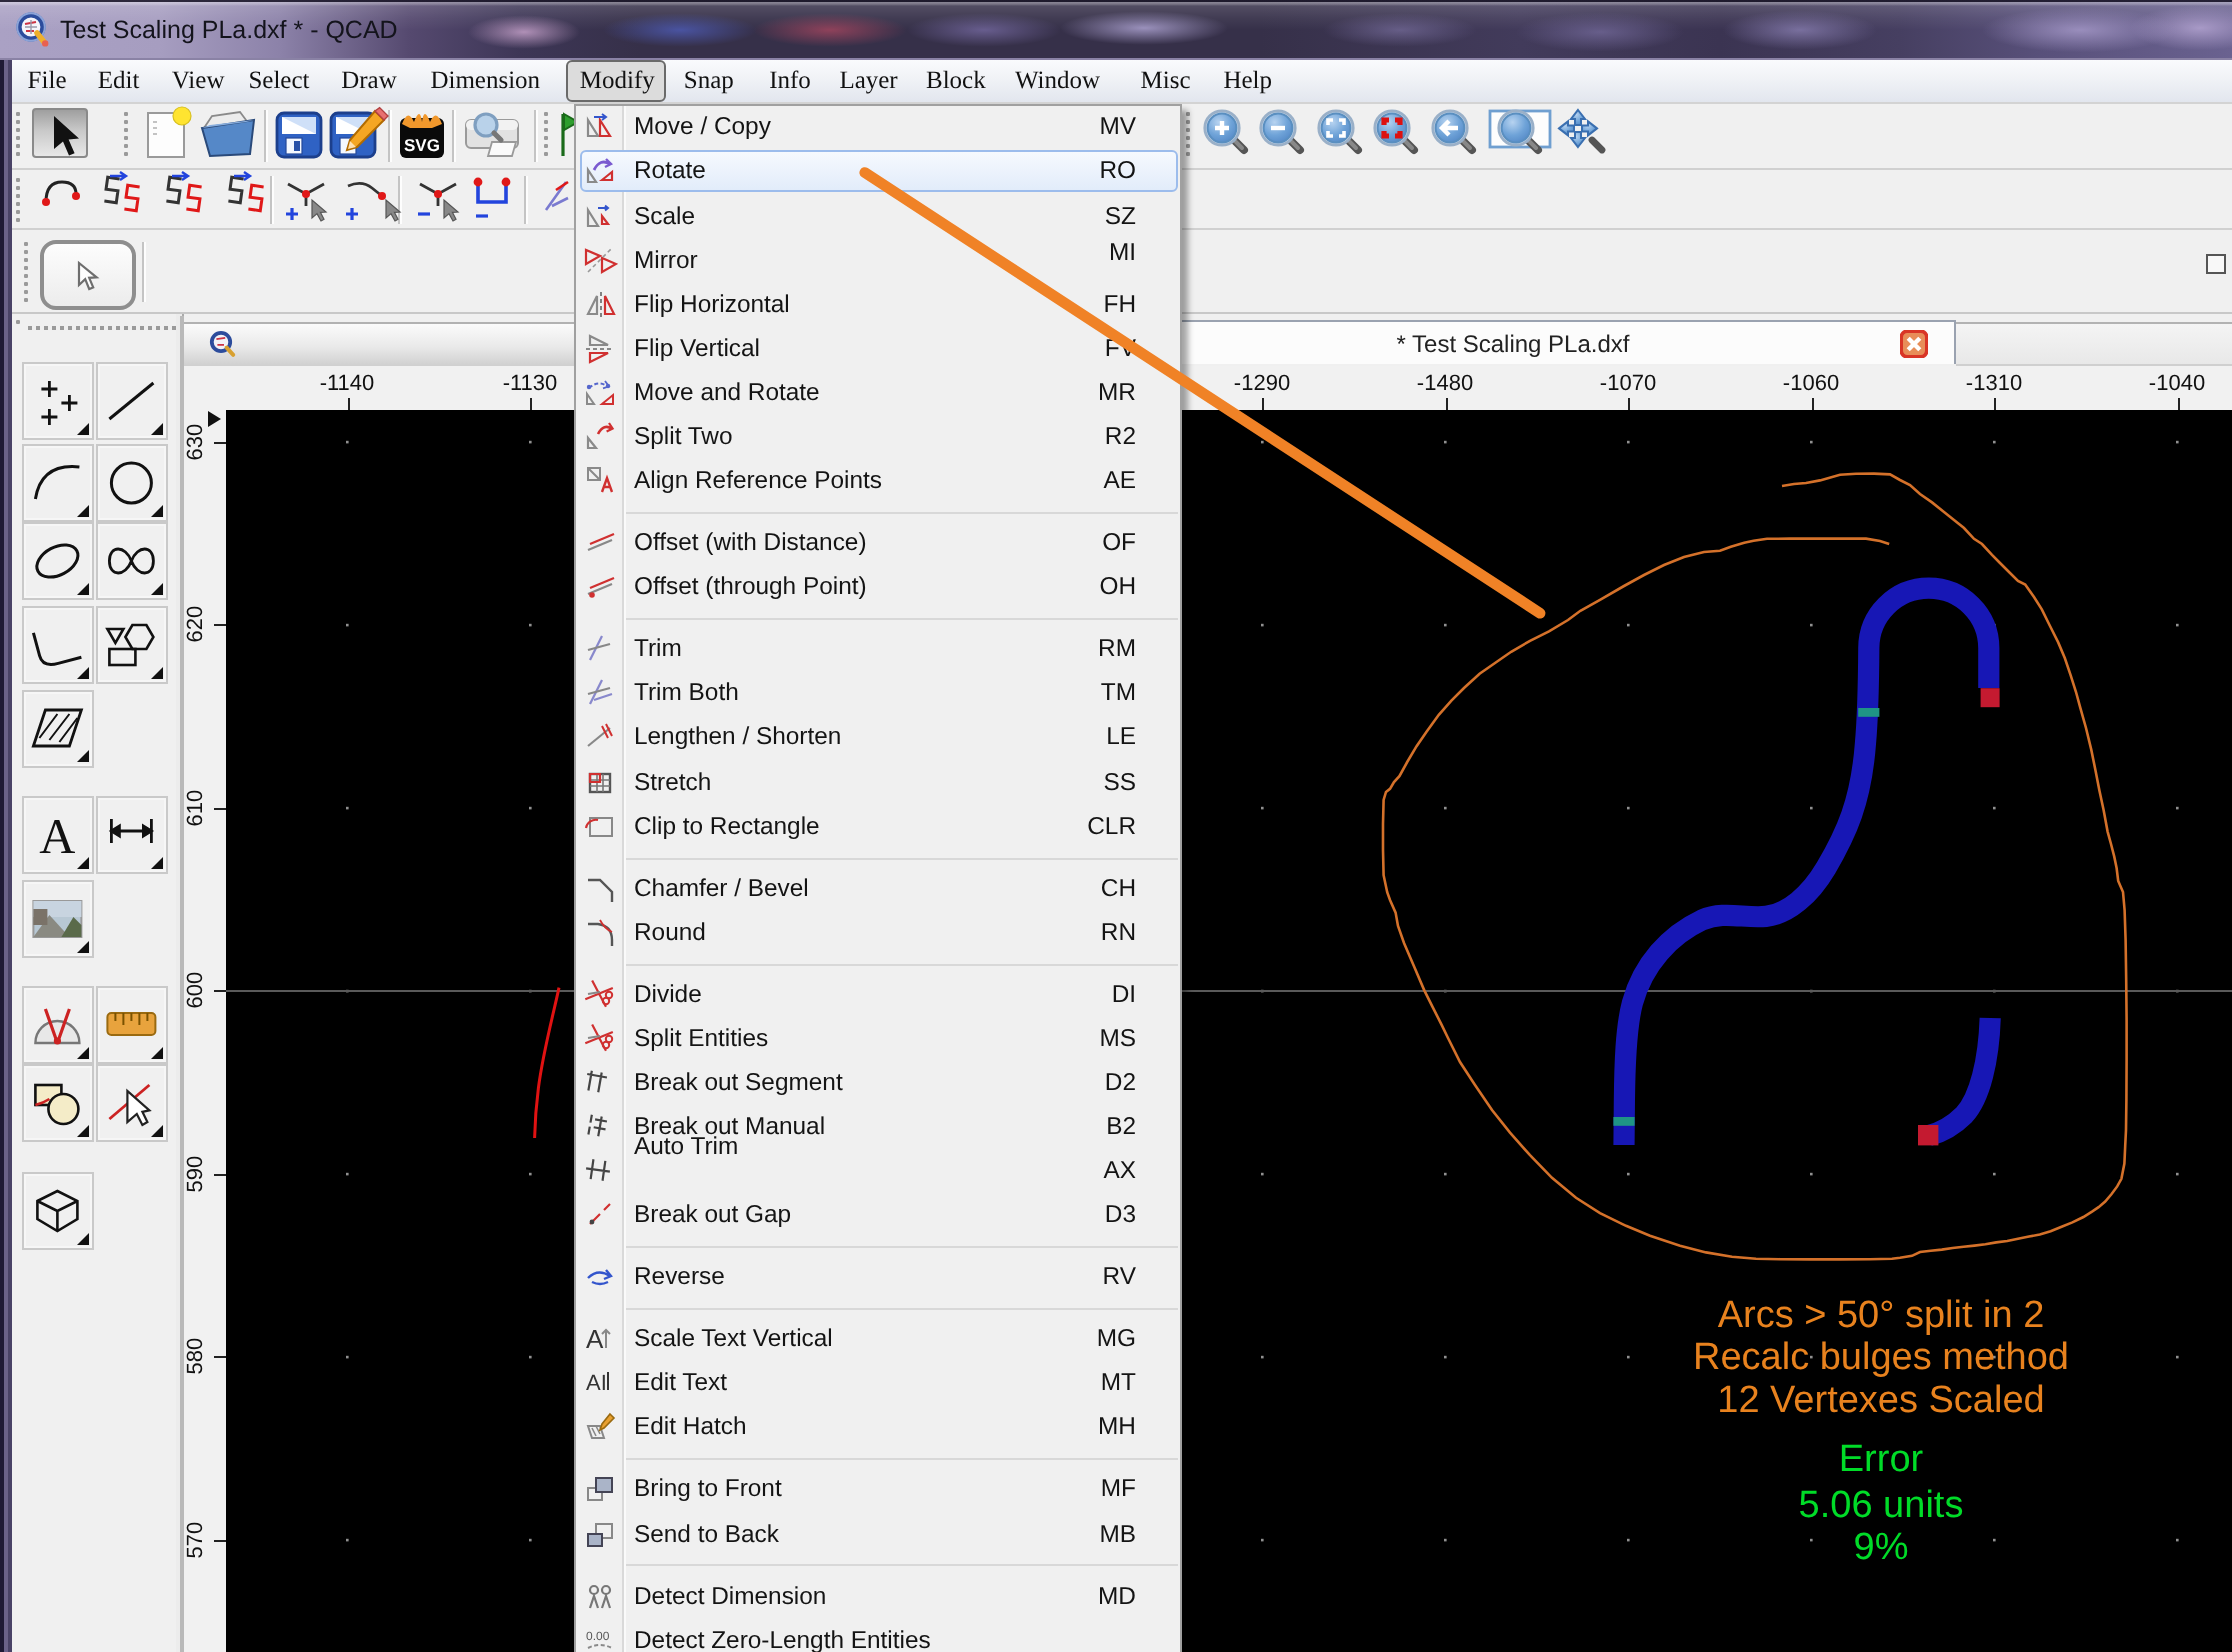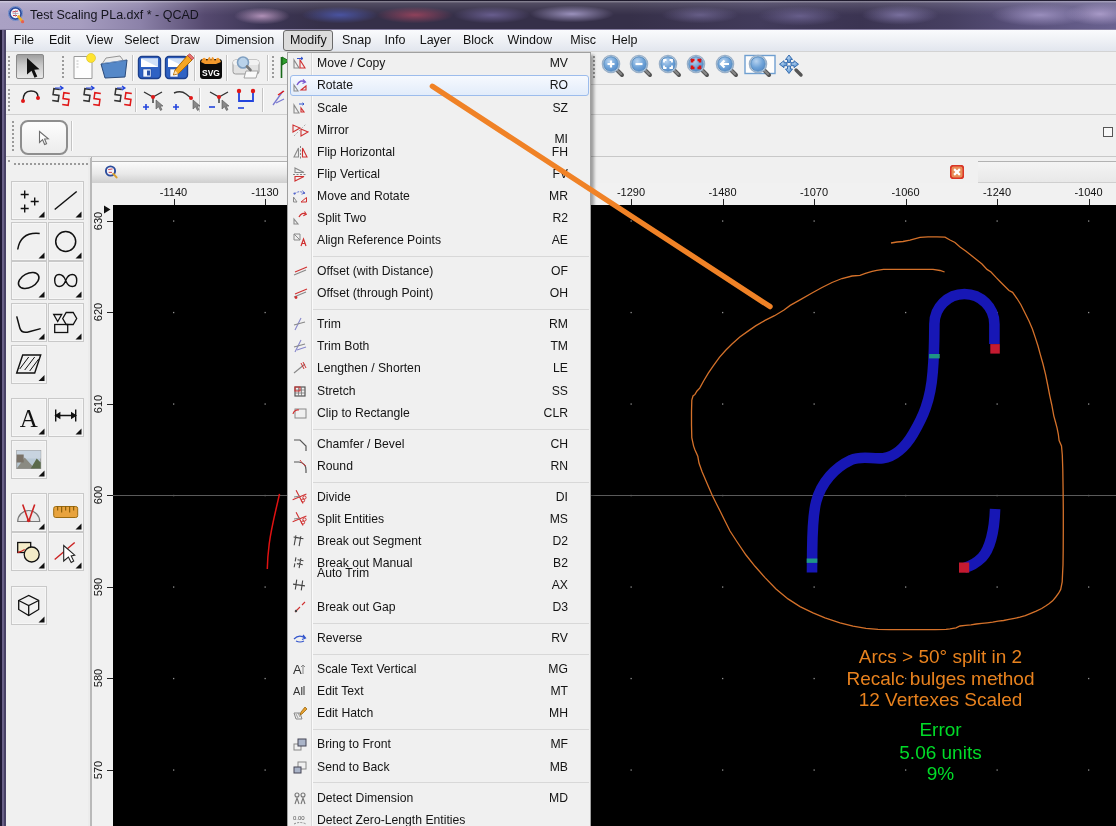--- a/index.html
+++ b/index.html
@@ -20,21 +20,21 @@
     linear-gradient(180deg, rgba(20,16,34,0.85) 0px, rgba(20,16,34,0.85) 1px, rgba(255,255,255,0.30) 1px, rgba(255,255,255,0.22) 2px, rgba(255,255,255,0) 3px),
     linear-gradient(180deg, rgba(255,255,255,0.18) 0px, rgba(255,255,255,0.06) 9px, rgba(255,255,255,0) 15px),
     linear-gradient(90deg, #aaa1c4 0px, #a69dc0 80px, #8c82a9 140px, #55496f 205px, #3d3656 260px, #363049 320px, #363049 630px, #423b5b 760px, #3b3452 860px, #463f61 950px, #58507a 1020px, #6a6290 1116px);
   border-bottom:1px solid #8a82a5; }
 #titletext { left:30px; top:8px; font-size:12.5px; color:#14141c; }
 #lborder { left:0; top:30px; width:6px; height:796px;
   background:linear-gradient(90deg, #1e1934 0 2px, #6a6188 2px 4px, #494266 4px 6px); }
 #menubar { left:6px; top:30px; width:1110px; height:22px;
   background:linear-gradient(180deg, #fafbfd 0%, #f0f2f6 45%, #e2e6ee 100%);
   border-bottom:1px solid #d3d3d3; font-size:12.5px; color:#111; }
-.mi { position:absolute; top:3px; }
+.mi { position:absolute; top:3px;font-family:Liberation Serif, serif; }
 #mod-box { position:absolute; left:277px; top:0px; width:50px; height:21px;
   background:#dcdcdc; border:1px solid #6a6a6a; border-radius:3px; }
 #row1 { left:6px; top:52px; width:1110px; height:33px; background:#f0f0f0;
   border-bottom:1px solid #d0d0d0; }
 #row2 { left:6px; top:85px; width:1110px; height:30px; background:#f0f0f0;
   border-bottom:1px solid #d0d0d0; }
 #row3 { left:6px; top:115px; width:1110px; height:42px; background:#f0f0f0;
   border-bottom:1px solid #c8c8c8; }
 .grip { position:absolute; width:4px;
   background-image:radial-gradient(circle at 1px 1px, #9a9a9a 1px, transparent 1.2px);
@@ -380,20 +380,23 @@
 <path d="M 63.7 388.5 L 63.7 404.0 L 68.4 400.0 L 71.2 405.5 L 73.7 404.0 L 71.2 398.9 L 74.7 398.2 Z" fill="#fff" stroke="#222" stroke-width="1.1"></path>
 </g>
 <g stroke="#111" stroke-width="1.3" fill="none">
 <path d="M 18.7 443.5 L 28.7 438.5 L 38.7 443.5 L 38.7 452.5 L 28.7 458.5 L 18.7 452.5 Z"></path>
 <path d="M 18.7 443.5 L 28.7 448.5 L 38.7 443.5 M 28.7 448.5 L 28.7 458.5"></path>
 </g>
 </svg>
 
 <div class="abs" id="winleftline"></div>
 <div class="abs" id="tabbar-left"></div>
+<div class="abs" id="tab">
+      <div id="tabtitle">* Test Scaling PLa.dxf</div>
+    </div>
 <div class="abs" id="tabbar-right"></div>
 
 <svg class="abs" style="left:104px;top:165px" width="15" height="15" viewBox="0 0 15 15">
 <circle cx="6.5" cy="6" r="4.6" fill="#f2f2f6" stroke="#2c4c9c" stroke-width="1.9"></circle>
 <path d="M 4.2 4.6 L 8.6 3.9 M 4.7 7.4 L 8 7.4" stroke="#cc3344" stroke-width="0.9"></path>
 <path d="M 9.3 8.8 L 12.6 12.4" stroke="#d8a030" stroke-width="2" stroke-linecap="round"></path>
 </svg>
 <svg class="abs" style="left:950px;top:165px" width="14" height="14" viewBox="0 0 14 14">
 <rect x="0.6" y="0.6" width="12.8" height="12.8" rx="3" fill="#e88d58" stroke="#d93526" stroke-width="1.8"></rect>
 <path d="M 4.1 4.1 L 9.9 9.9 M 9.9 4.1 L 4.1 9.9" stroke="#fff" stroke-width="2.2"></path>
@@ -410,21 +413,21 @@
 <div class="hnum" style="left:447.5px">-1100</div>
 <div class="htick" style="left:447.5px"></div>
 <div class="hnum" style="left:539.0px">-1290</div>
 <div class="htick" style="left:539.0px"></div>
 <div class="hnum" style="left:630.5px">-1480</div>
 <div class="htick" style="left:630.5px"></div>
 <div class="hnum" style="left:722.0px">-1070</div>
 <div class="htick" style="left:722.0px"></div>
 <div class="hnum" style="left:813.5px">-1060</div>
 <div class="htick" style="left:813.5px"></div>
-<div class="hnum" style="left:905.0px">-1240</div>
+<div class="hnum" style="left:905.0px">-1310</div>
 <div class="htick" style="left:905.0px"></div>
 <div class="hnum" style="left:996.5px">-1040</div>
 <div class="htick" style="left:996.5px"></div>
 </div>
 <div class="abs" id="vruler">
 <div class="vnum" style="top:9.9px">630</div>
 <div class="vtick" style="top:15.9px"></div>
 <div class="vnum" style="top:101.4px">620</div>
 <div class="vtick" style="top:107.4px"></div>
 <div class="vnum" style="top:192.9px">610</div>
@@ -574,21 +577,21 @@
 <div class="ptext" style="left:29px;top:47.5px">Scale</div>
 <div class="pshort" style="right:22px;top:47.5px">SZ</div>
 <div class="pic" style="top:68.5px">
         <svg width="17" height="17" viewBox="0 0 17 17" fill="none">
           <path d="M 1 10 L 8 6 L 1 3 Z" stroke="#d03030" stroke-width="1.1"></path>
           <path d="M 9 14 L 16 10 L 9 7 Z" stroke="#d03030" stroke-width="1.1"></path>
           <path d="M 2 14 L 14 2" stroke="#999" stroke-width="0.8" stroke-dasharray="2 1.5"></path>
         </svg>
       </div>
 <div class="ptext" style="left:29px;top:69.5px">Mirror</div>
-<div class="pshort" style="right:22px;top:79px">MI</div>
+<div class="pshort" style="right:22px;top:66px">MI</div>
 <div class="pic" style="top:90.6px">
         <svg width="17" height="17" viewBox="0 0 17 17" fill="none">
           <path d="M 2 13 L 6.5 4 L 6.5 13 Z" stroke="#8a8a8a" stroke-width="1.1"></path>
           <path d="M 15 13 L 10.5 4 L 10.5 13 Z" stroke="#d03030" stroke-width="1.1"></path>
           <path d="M 8.5 2 L 8.5 15" stroke="#666" stroke-width="0.8" stroke-dasharray="2 1.5"></path>
         </svg>
       </div>
 <div class="ptext" style="left:29px;top:91.6px">Flip Horizontal</div>
 <div class="pshort" style="right:22px;top:91.6px">FH</div>
 <div class="pic" style="top:112.7px">

